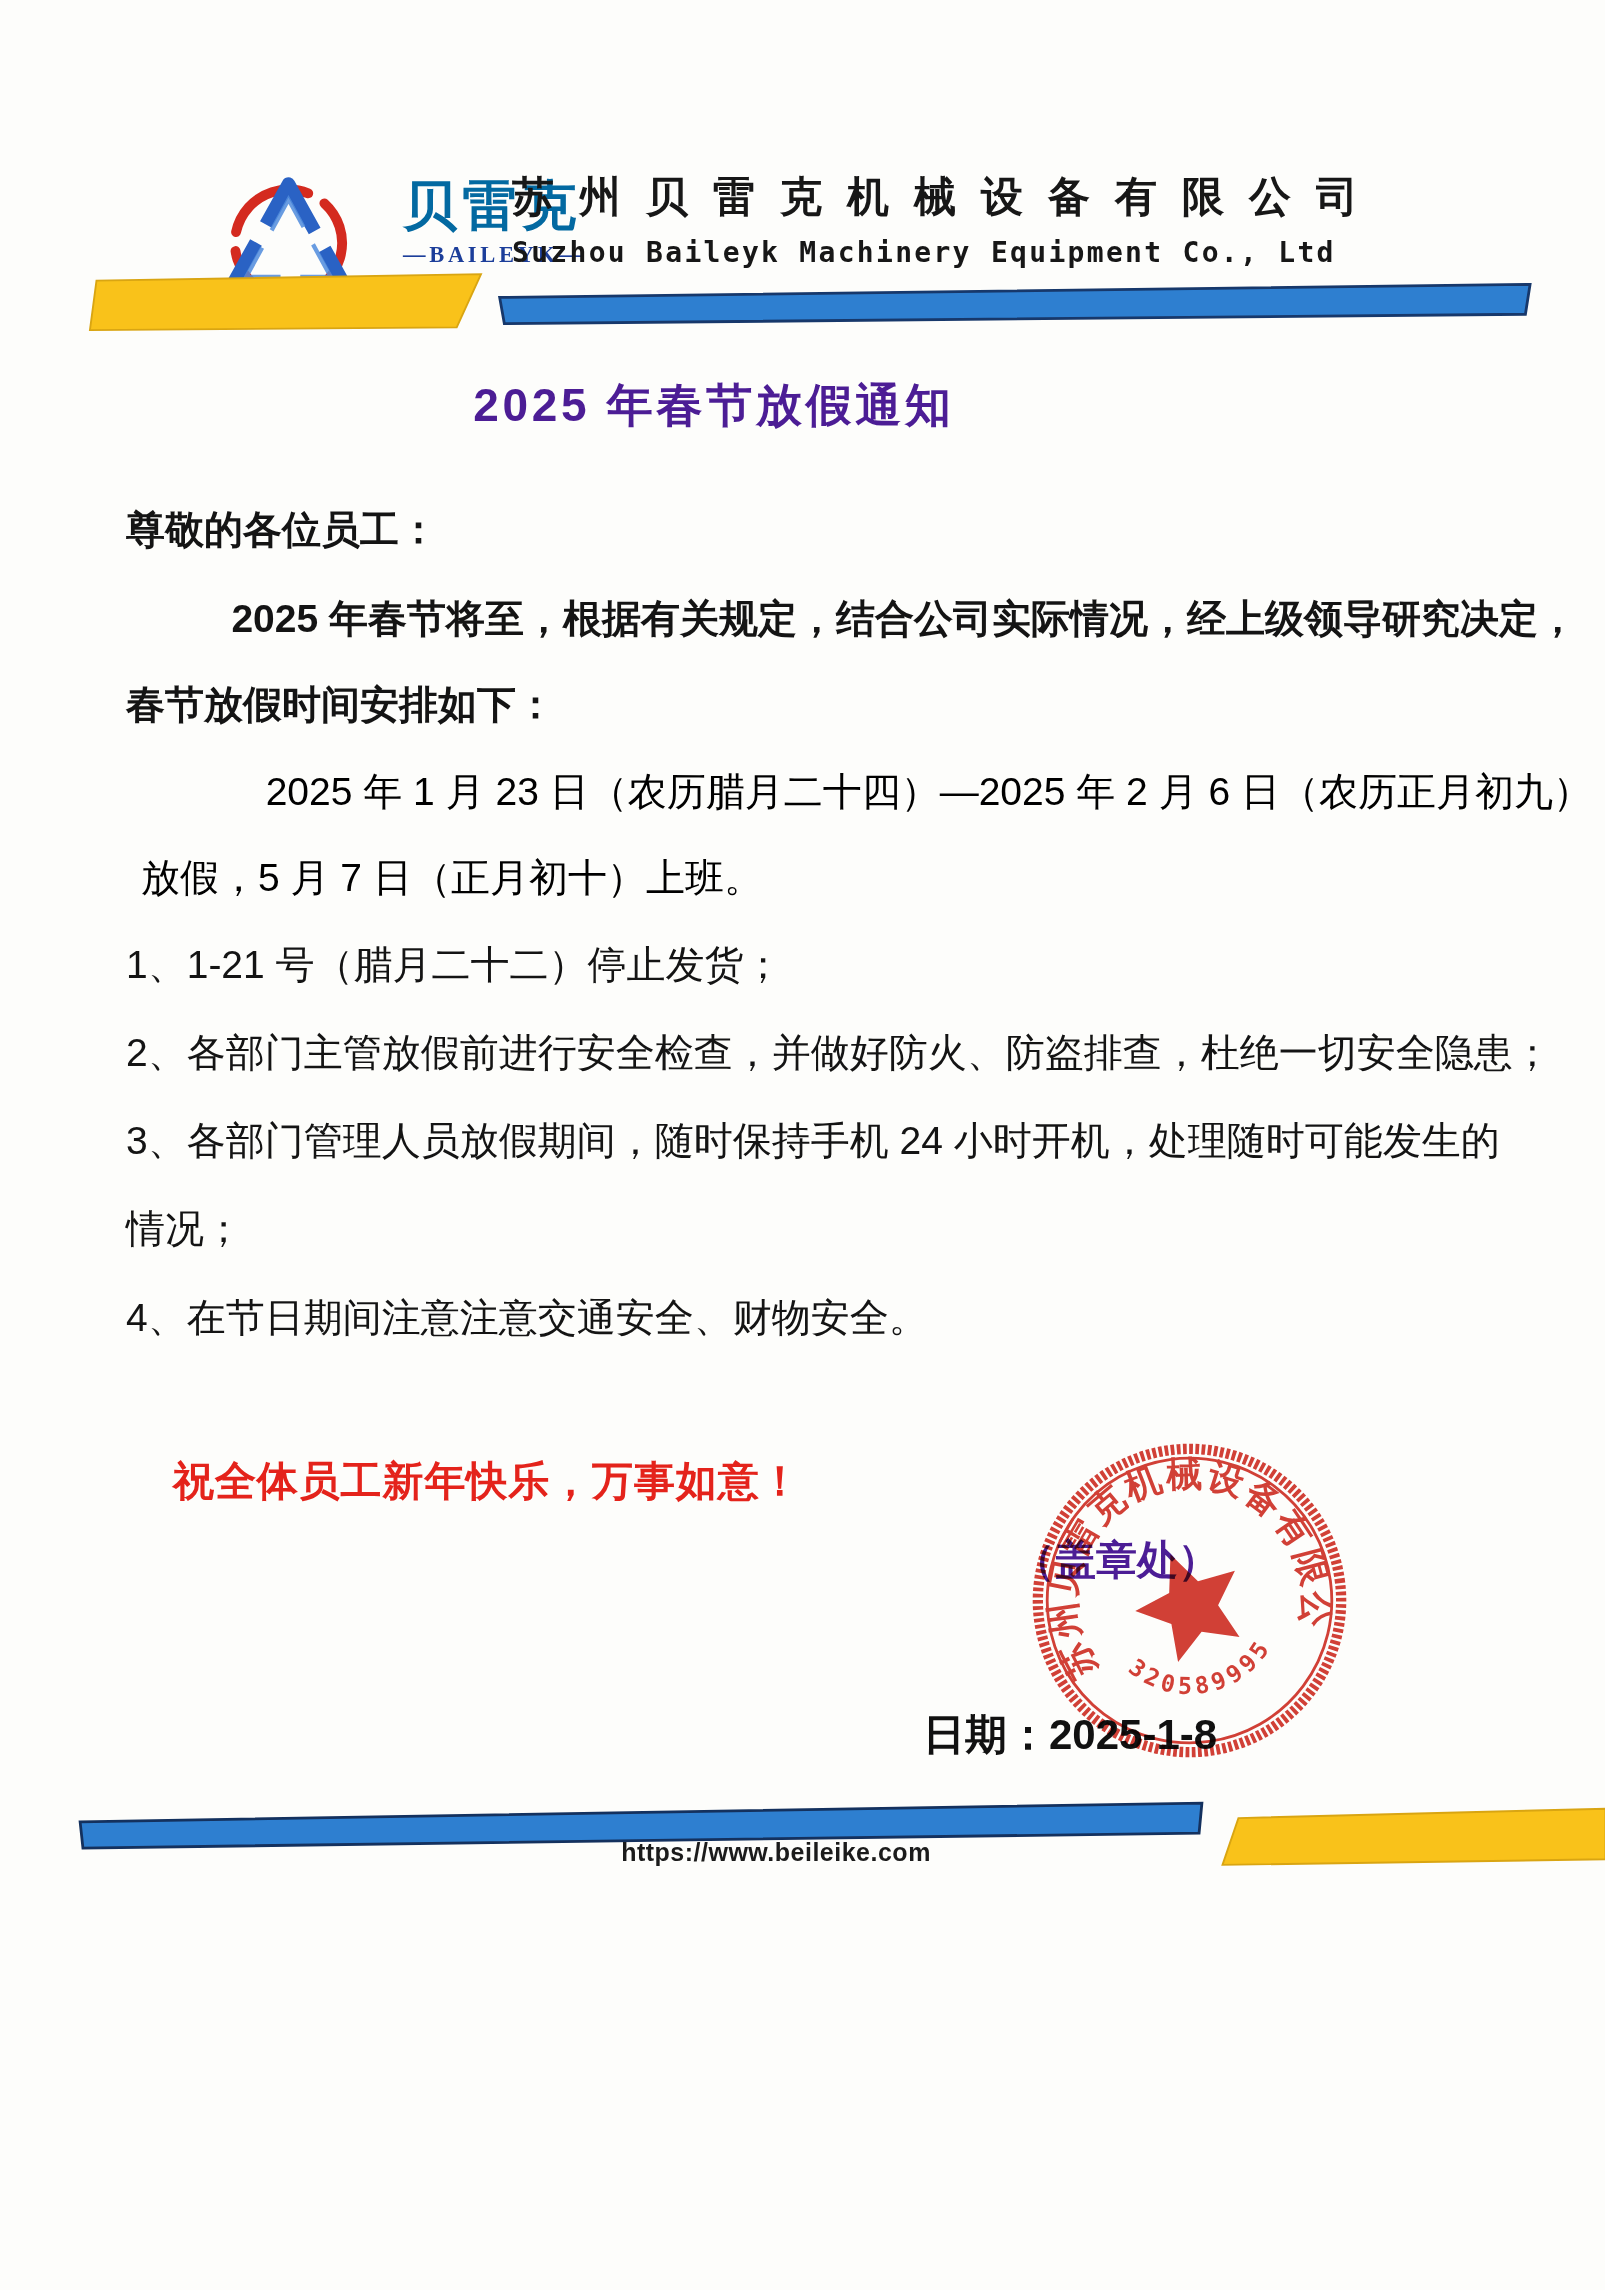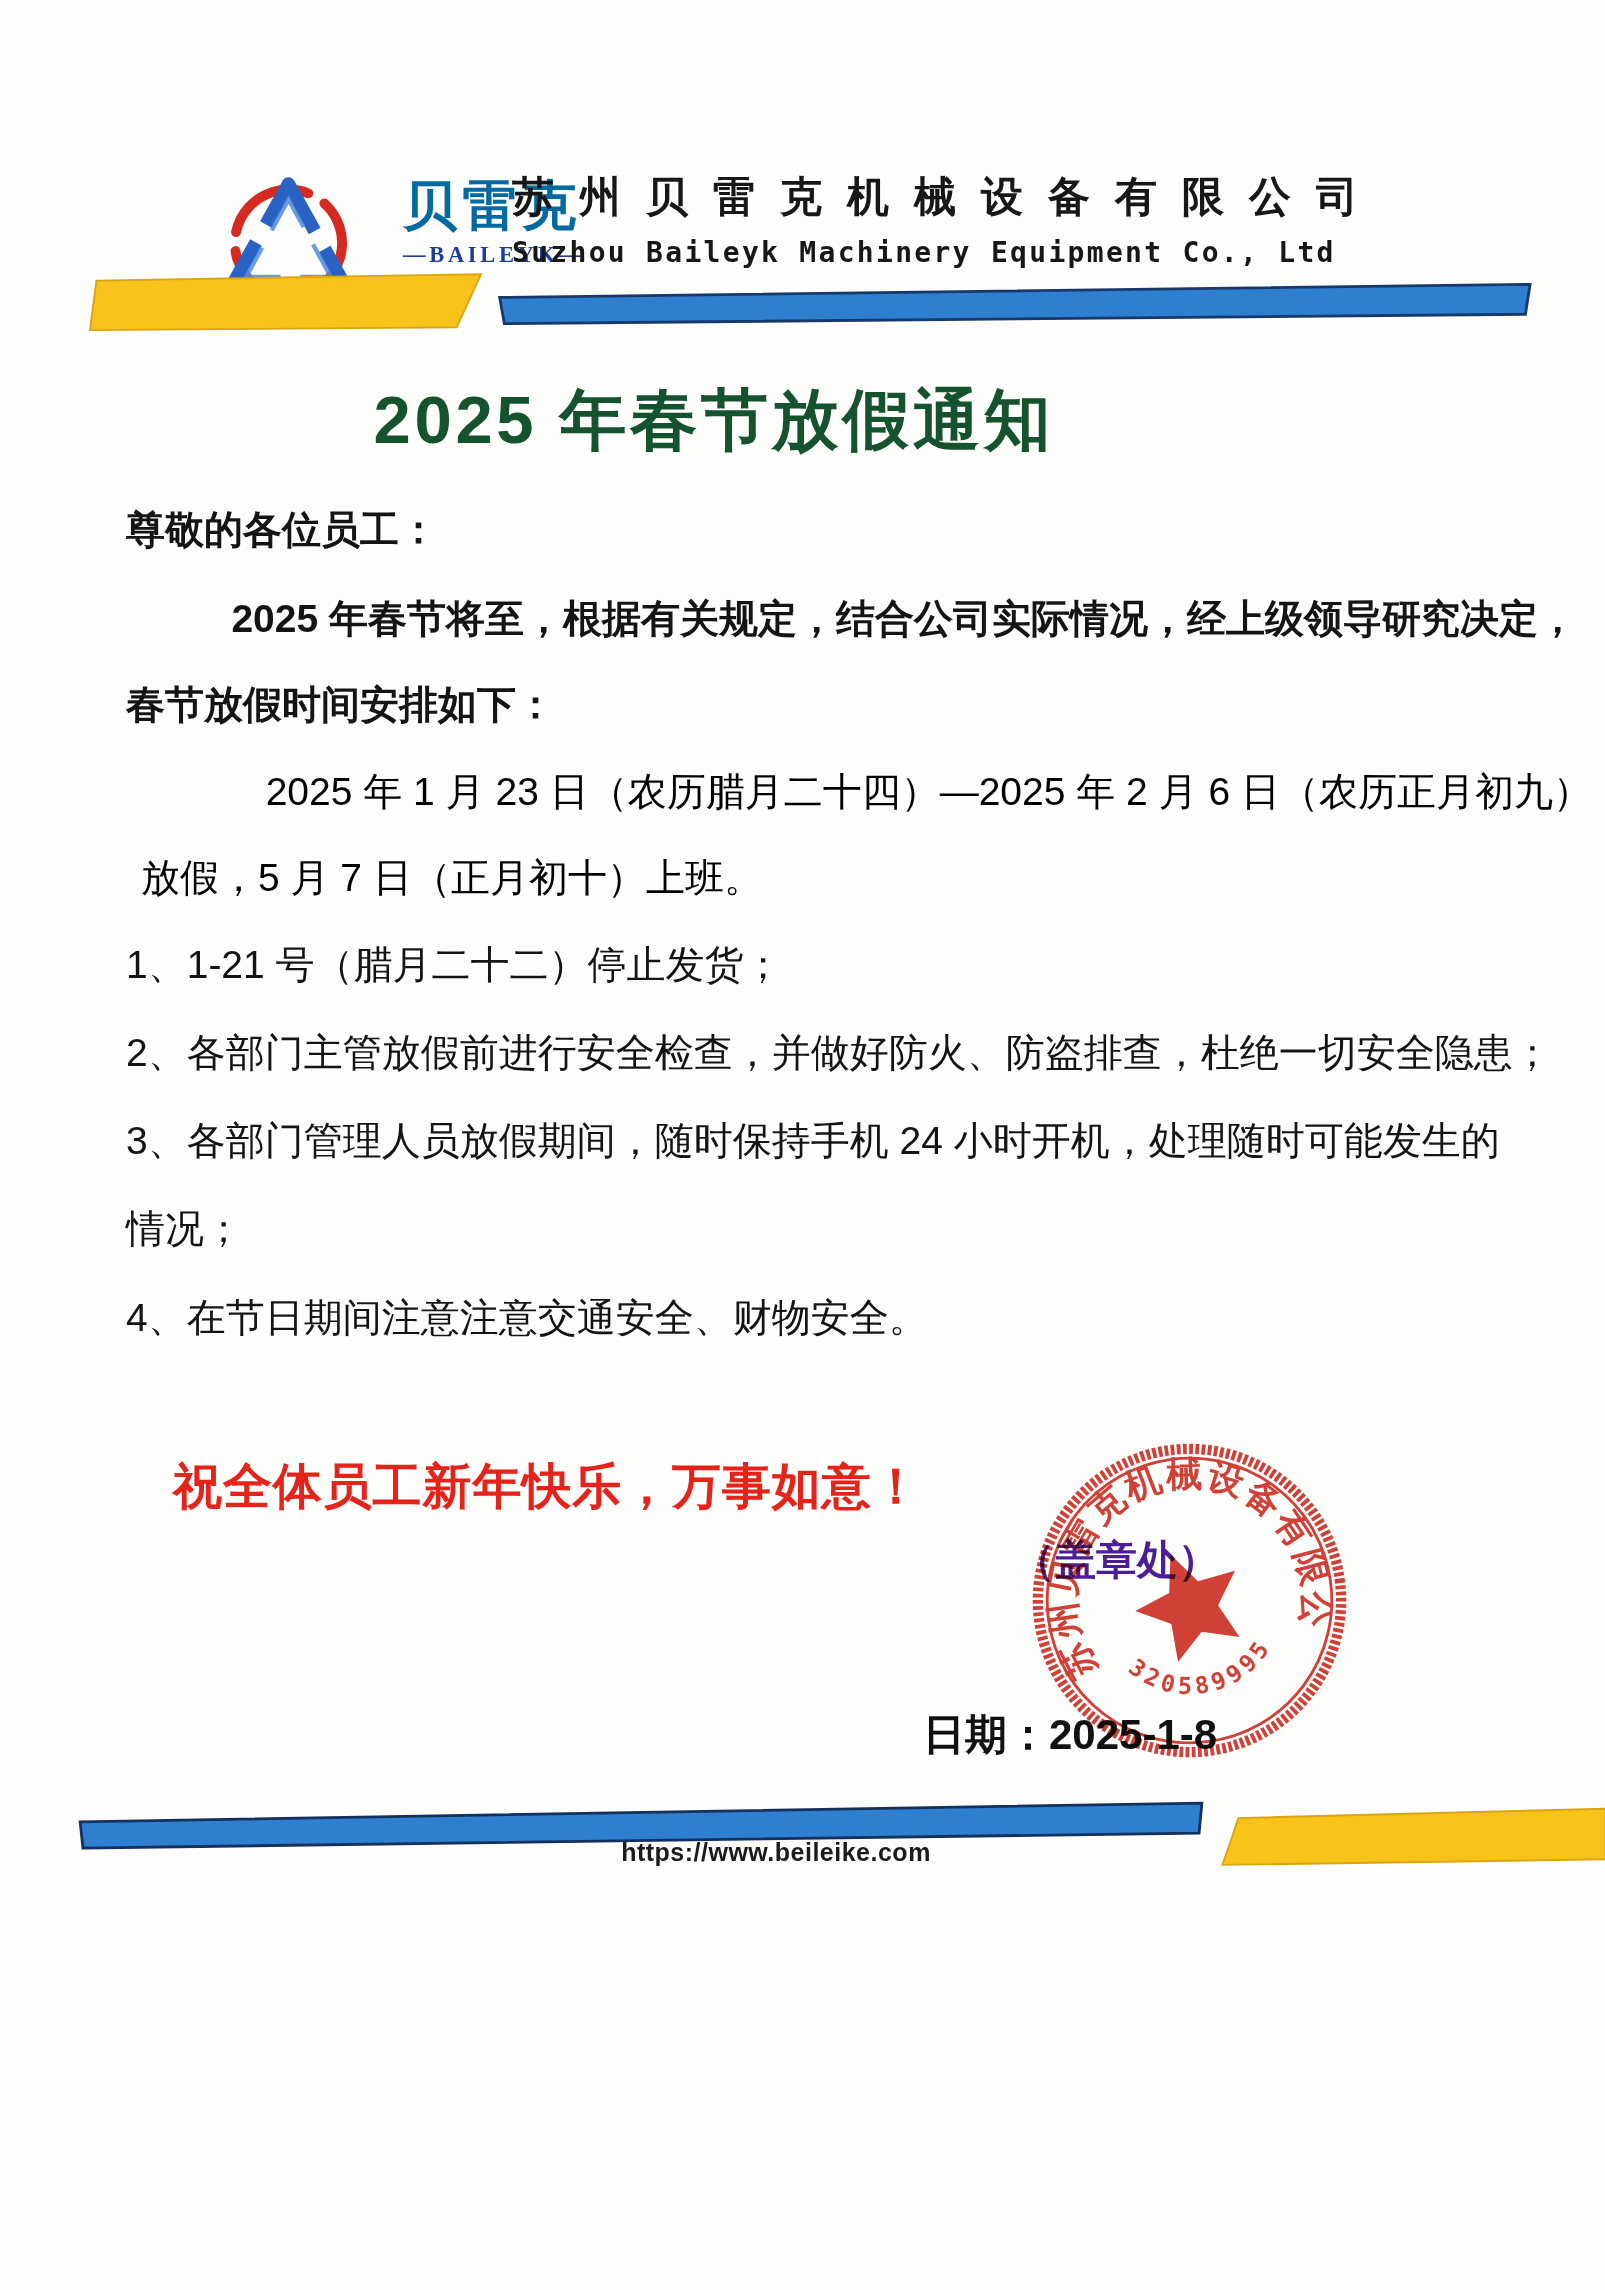--- a/index.html
+++ b/index.html
@@ -32,32 +32,32 @@
   }
   .company-en{
     position:absolute;left:512px;top:236px;
     font-family:"DejaVu Sans Mono","Liberation Mono",monospace;
     font-size:28px;font-weight:700;color:#171717;letter-spacing:2.3px;white-space:nowrap;
   }
   .deco{position:absolute;left:0;pointer-events:none;}
   
   .doc-title{
     position:absolute;left:714px;top:375px;transform:translateX(-50%);
-    font-size:67px;font-weight:800;color:#14532d;letter-spacing:3.7px;white-space:nowrap;
+    font-size:46px;font-weight:800;color:#4c1d95;letter-spacing:3.7px;white-space:nowrap;
   }
   .para{
     position:absolute;left:126px;width:1387px;
     font-size:39px;color:#141414;line-height:1.15;white-space:nowrap;
   }
   .bold{font-weight:700;}
   .indent{padding-left:64px;text-align:right;}
   .dark-red{color:#000000;margin-left:15px;}
   .greeting{
     position:absolute;left:173px;top:1454px;
-    font-size:49px;font-weight:800;color:#e4231b;letter-spacing:0.9px;white-space:nowrap;
+    font-size:41px;font-weight:800;color:#e4231b;letter-spacing:0.9px;white-space:nowrap;
   }
   .seal-label{
     position:absolute;left:1014px;top:1533px;z-index:2;
     font-size:41px;font-weight:700;color:#4c1d95;white-space:nowrap;
   }
   .date-line{
     position:absolute;left:923px;top:1707px;z-index:2;
     font-size:42px;font-weight:700;color:#111;white-space:nowrap;
   }
   .seal{

